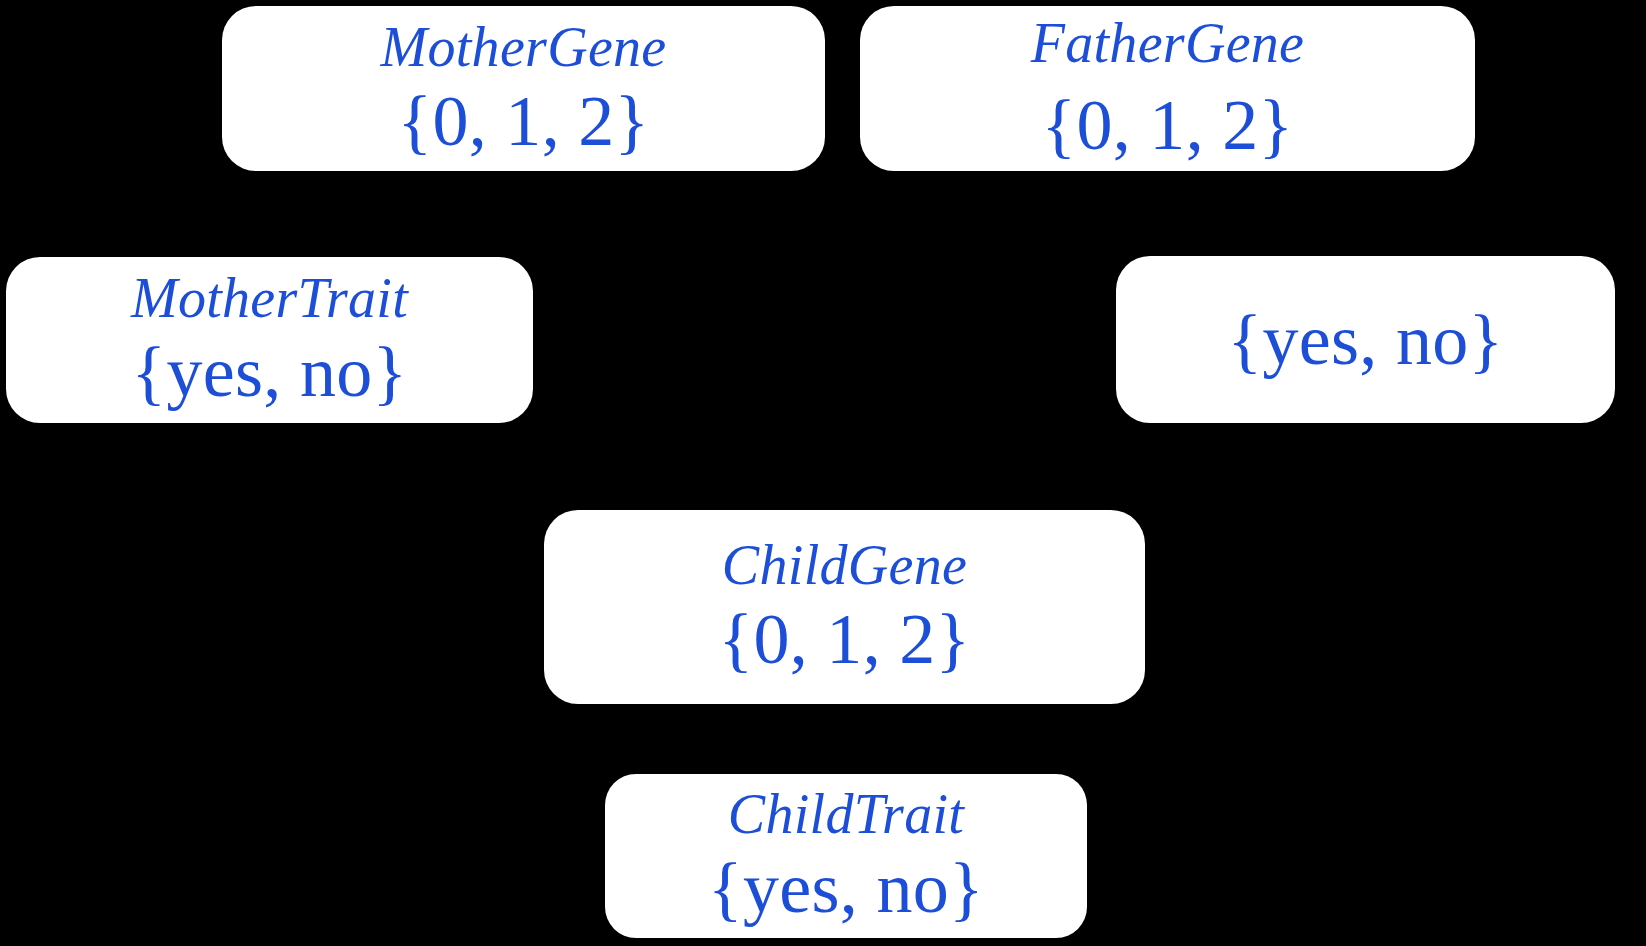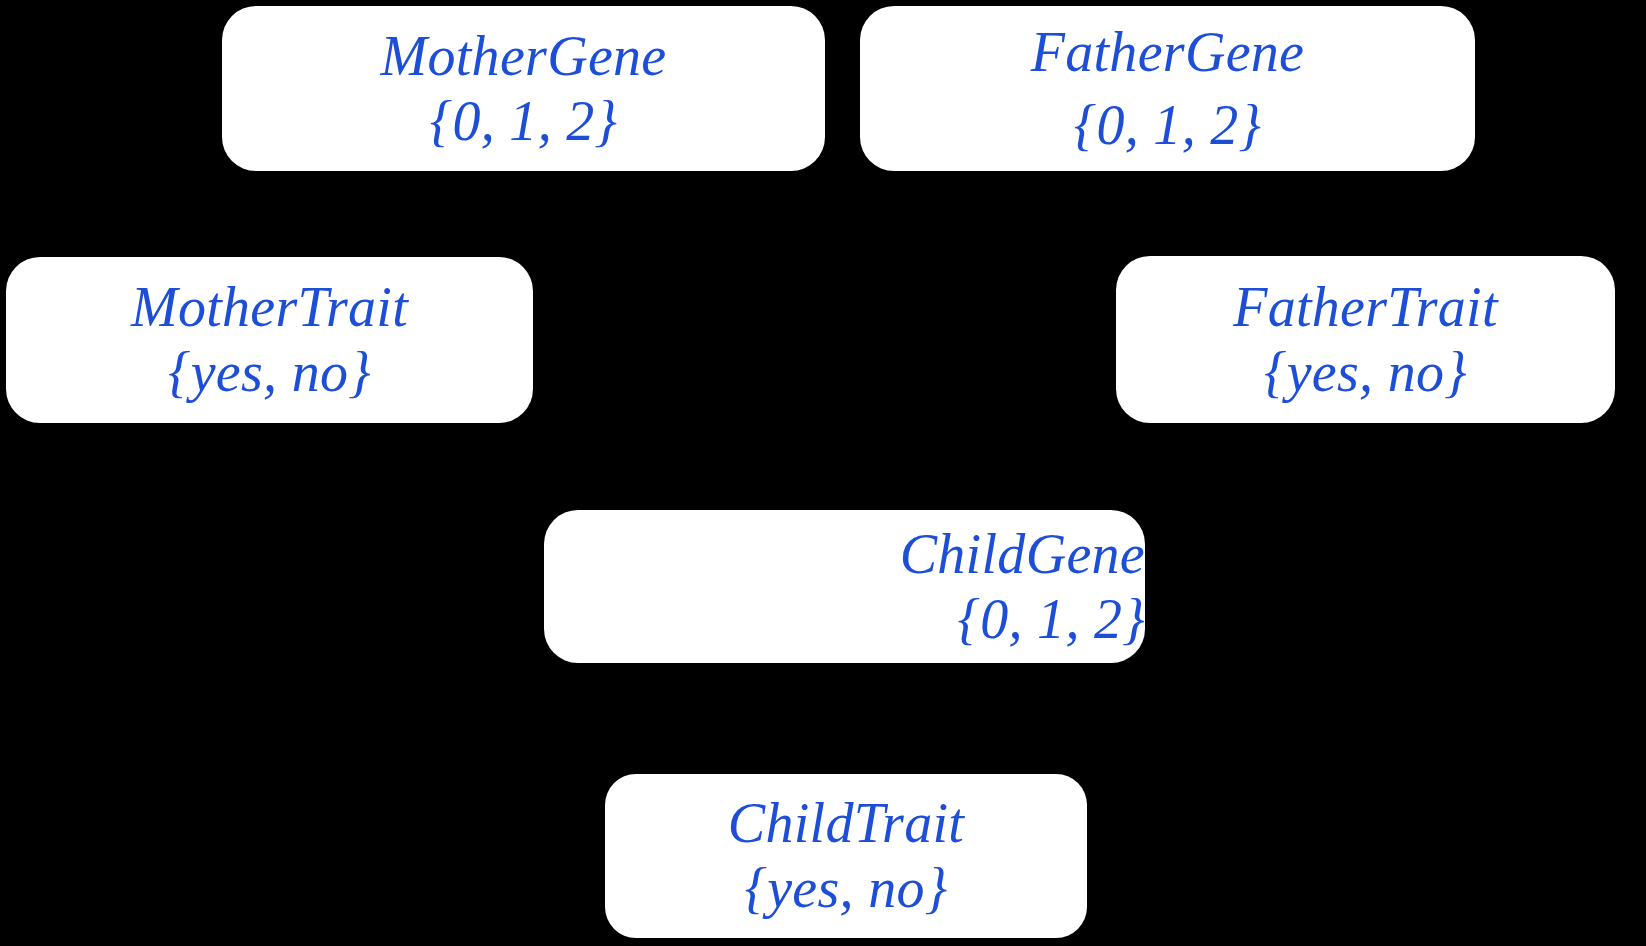--- a/index.html
+++ b/index.html
@@ -30,33 +30,32 @@
     line-height: 1.12;
     overflow: hidden;
   }
   .node .name {
     font-style: italic;
     font-size: 56px;
     letter-spacing: 0.3px;
     white-space: nowrap;
   }
   .node .domain {
-    font-style: italic;
-    font-size: 56px;
+    font-size: 72px;
     letter-spacing: 0.3px;
     white-space: nowrap;
     margin-top: 2px;
   }
 
   
   #node-mother-gene  { left: 222px;  top: 6px;   width: 603px; height: 165px; }
   #node-father-gene  { left: 860px;  top: 6px;   width: 615px; height: 165px; gap: 8px; }
   #node-mother-trait { left: 6px;    top: 257px; width: 527px; height: 166px; }
   #node-father-trait { left: 1116px; top: 256px; width: 499px; height: 167px; }
-  #node-child-gene   { left: 544px;  top: 510px; width: 601px; height: 153px; align-items: flex-end; }
+  #node-child-gene   { left: 544px;  top: 510px; width: 601px; height: 194px; }
   #node-child-trait  { left: 605px;  top: 774px; width: 482px; height: 164px; border-radius: 31px; }
 </style>
 </head>
 <body>
 
 <div id="canvas">
 
   <div class="node" id="node-mother-gene">
     <span class="name">MotherGene</span>
     <span class="domain">{0, 1, 2}</span>
@@ -66,21 +65,20 @@
     <span class="name">FatherGene</span>
     <span class="domain">{0, 1, 2}</span>
   </div>
 
   <div class="node" id="node-mother-trait">
     <span class="name">MotherTrait</span>
     <span class="domain">{yes, no}</span>
   </div>
 
   <div class="node" id="node-father-trait">
-    <span class="name">FatherTrait</span>
     <span class="domain">{yes, no}</span>
   </div>
 
   <div class="node" id="node-child-gene">
     <span class="name">ChildGene</span>
     <span class="domain">{0, 1, 2}</span>
   </div>
 
   <div class="node" id="node-child-trait">
     <span class="name">ChildTrait</span>

